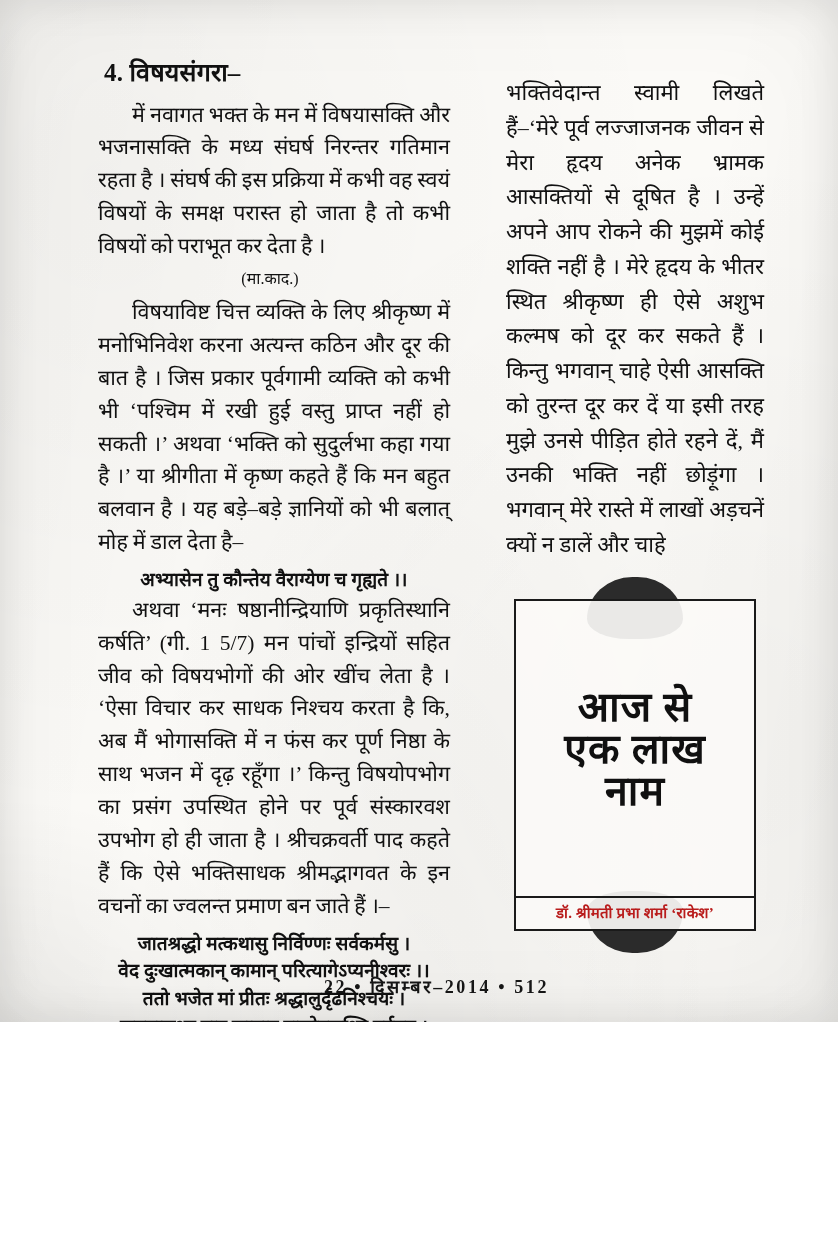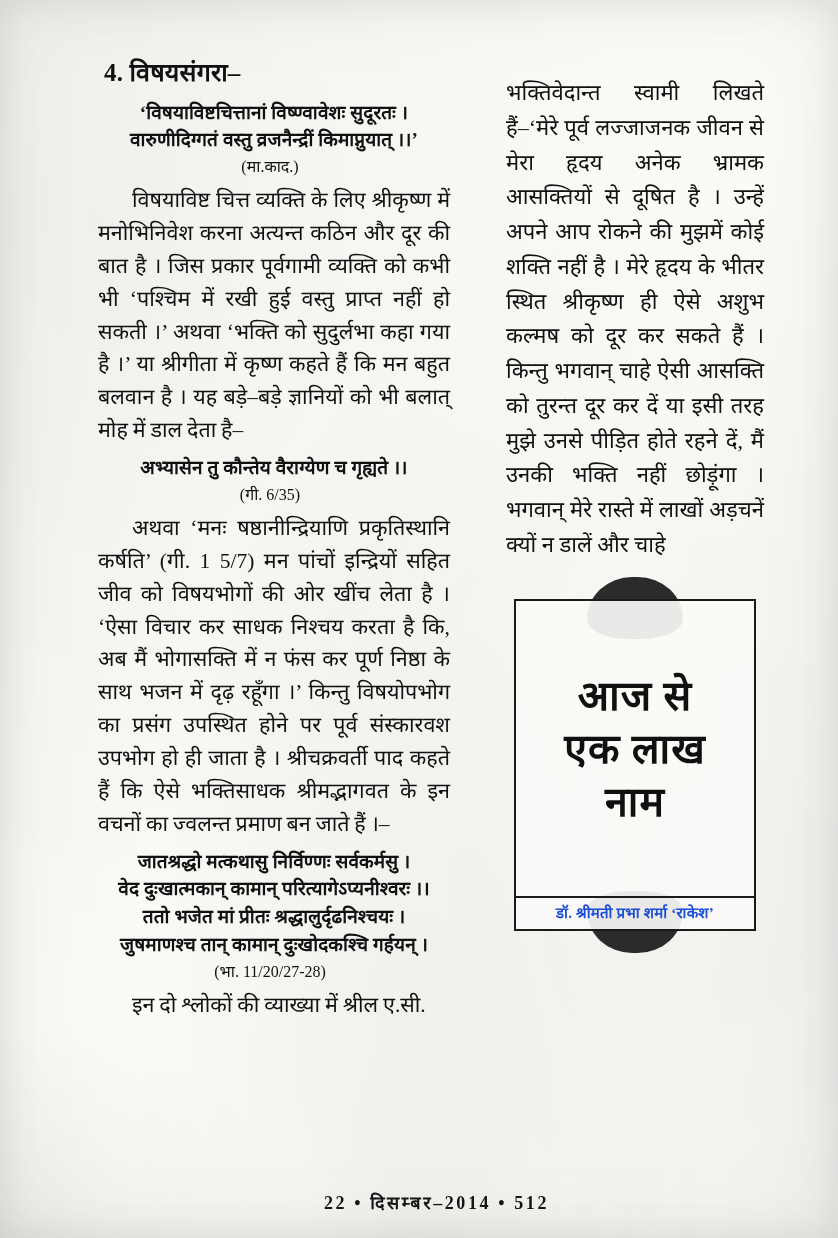--- a/index.html
+++ b/index.html
@@ -8,21 +8,21 @@
     background: #ffffff;
   }
   body {
     font-family: "Liberation Serif", "DejaVu Serif", serif;
   }
 
   
   #page {
     position: relative;
     width: 838px;
-    height: 1238px;
+    height: 1022px;
     margin: 0 auto;
     background: #fbfaf7;
     overflow: hidden;
     
     background-image:
       radial-gradient(ellipse at 12% 18%, rgba(0,0,0,0.030) 0%, rgba(0,0,0,0) 55%),
       radial-gradient(ellipse at 88% 72%, rgba(0,0,0,0.028) 0%, rgba(0,0,0,0) 58%),
       radial-gradient(ellipse at 50% 100%, rgba(0,0,0,0.035) 0%, rgba(0,0,0,0) 50%),
       linear-gradient(100deg, rgba(0,0,0,0.020) 0%, rgba(0,0,0,0) 30%, rgba(0,0,0,0) 72%, rgba(0,0,0,0.022) 100%);
   }
@@ -131,21 +131,20 @@
     background: rgba(251,250,247,0.92);
     display: flex;
     flex-direction: column;
   }
   #ad-body {
     flex: 1 1 auto;
     display: flex;
     flex-direction: column;
     align-items: center;
     justify-content: center;
-    gap: 11px;
     padding: 16px 6px 12px 6px;
   }
   .ad-line {
     font-size: 41px;
     line-height: 1.02;
     font-weight: 600;
     letter-spacing: 1px;
     text-align: center;
     color: #101010;
     white-space: nowrap;
@@ -154,21 +153,21 @@
     flex: 0 0 auto;
     border-top: 2px solid #1a1a1a;
     padding: 6px 3px 7px 3px;
     text-align: center;
   }
   #ad-credit {
     font-size: 15px;
     line-height: 1.2;
     font-weight: 600;
     letter-spacing: 0.2px;
-    color: #1d4ed8;
+    color: #b91c1c;
     white-space: nowrap;
   }
 
   
   #page-footer {
     position: absolute;
     left: 0;
     right: 0;
     bottom: 24px;
     text-align: center;
@@ -181,33 +180,29 @@
 </style>
 </head>
 <body>
 
 <div id="page">
 
   <div class="column" id="left-column">
 
     <h2 class="heading">4. विषयसंगरा–</h2>
 
-
-    <div class="verse">
-      <span class="vline">‘विषयाविष्टचित्तानां विष्ण्वावेशः सुदूरतः ।</span>
-      <span class="vline">वारुणीदिग्गतं वस्तु व्रजनैन्द्रीं किमाप्नुयात् ।।’</span>
-    </div>
+    <p class="para">में नवागत भक्त के मन में विषयासक्ति और भजनासक्ति के मध्य संघर्ष निरन्तर गतिमान रहता है । संघर्ष की इस प्रक्रिया में कभी वह स्वयं विषयों के समक्ष परास्त हो जाता है तो कभी विषयों को पराभूत कर देता है ।</p>
+
     <div class="citation">(मा.काद.)</div>
 
     <p class="para">विषयाविष्ट चित्त व्यक्ति के लिए श्रीकृष्ण में मनोभिनिवेश करना अत्यन्त कठिन और दूर की बात है । जिस प्रकार पूर्वगामी व्यक्ति को कभी भी ‘पश्चिम में रखी हुई वस्तु प्राप्त नहीं हो सकती ।’ अथवा ‘भक्ति को सुदुर्लभा कहा गया है ।’ या श्रीगीता में कृष्ण कहते हैं कि मन बहुत बलवान है । यह बड़े–बड़े ज्ञानियों को भी बलात् मोह में डाल देता है–</p>
 
     <div class="verse">
       <span class="vline">अभ्यासेन तु कौन्तेय वैराग्येण च गृह्यते ।।</span>
     </div>
-    <div class="citation">(गी. 6/35)</div>
 
     <p class="para">अथवा ‘मनः षष्ठानीन्द्रियाणि प्रकृतिस्थानि कर्षति’ (गी. 1 5/7) मन पांचों इन्द्रियों सहित जीव को विषयभोगों की ओर खींच लेता है । ‘ऐसा विचार कर साधक निश्चय करता है कि, अब मैं भोगासक्ति में न फंस कर पूर्ण निष्ठा के साथ भजन में दृढ़ रहूँगा ।’ किन्तु विषयोपभोग का प्रसंग उपस्थित होने पर पूर्व संस्कारवश उपभोग हो ही जाता है । श्रीचक्रवर्ती पाद कहते हैं कि ऐसे भक्तिसाधक श्रीमद्भागवत के इन वचनों का ज्वलन्त प्रमाण बन जाते हैं ।–</p>
 
     <div class="verse">
       <span class="vline">जातश्रद्धो मत्कथासु निर्विण्णः सर्वकर्मसु ।</span>
       <span class="vline">वेद दुःखात्मकान् कामान् परित्यागेऽप्यनीश्वरः ।।</span>
       <span class="vline">ततो भजेत मां प्रीतः श्रद्धालुर्दृढनिश्चयः ।</span>
       <span class="vline">जुषमाणश्च तान् कामान् दुःखोदकश्चि गर्हयन् ।</span>
     </div>
     <div class="citation">(भा. 11/20/27-28)</div>

